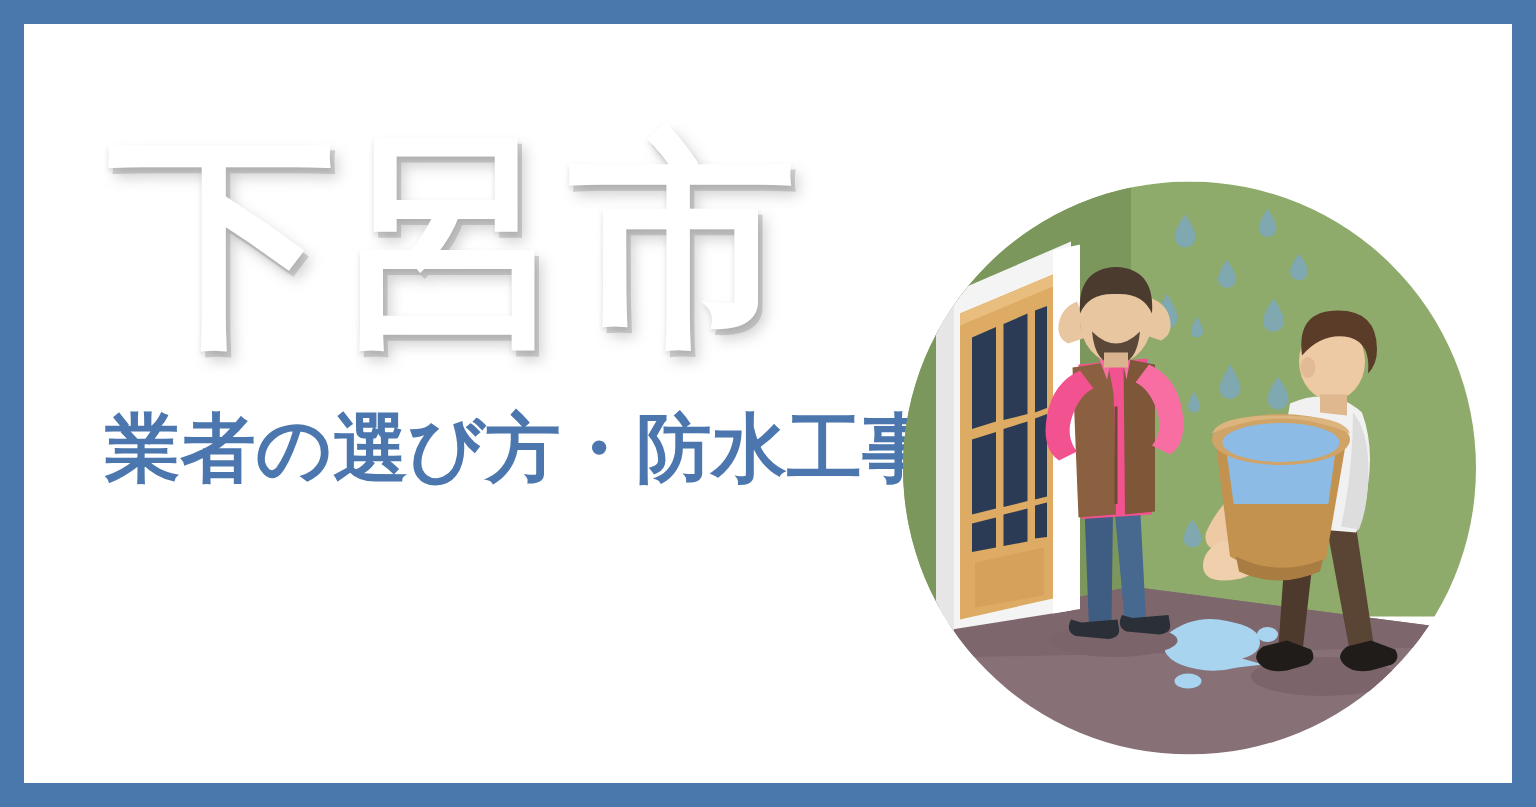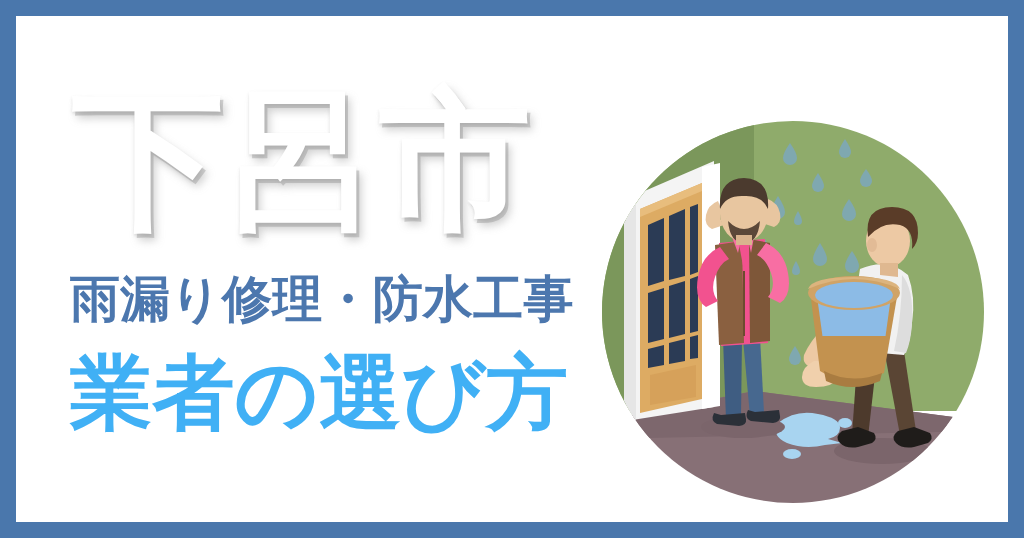--- a/index.html
+++ b/index.html
@@ -78,22 +78,21 @@
   #illustration svg { display:block; width:382px; height:382px; }
 </style>
 </head>
 <body>
 
 <div id="banner">
   <div id="canvas">
 
     <div id="text-block">
       <div id="city-title" class="cjk">下呂市</div>
-      <div id="subtitle-1" class="cjk">雨漏り修理・防水工事</div>
-      <div id="subtitle-2" class="cjk">業者の選び方</div>
+      <div id="subtitle-1" class="cjk">業者の選び方・防水工事</div>
     </div>
 
     <div id="illustration">
       <svg viewBox="0 0 382 382" xmlns="http://www.w3.org/2000/svg">
         <defs>
           <clipPath id="circleClip">
             <circle cx="191" cy="191" r="191"></circle>
           </clipPath>
           <clipPath id="bucketClip">
             <path d="M214,168 L290,168 L279,248 Q252,262 225,248 Z"></path>

